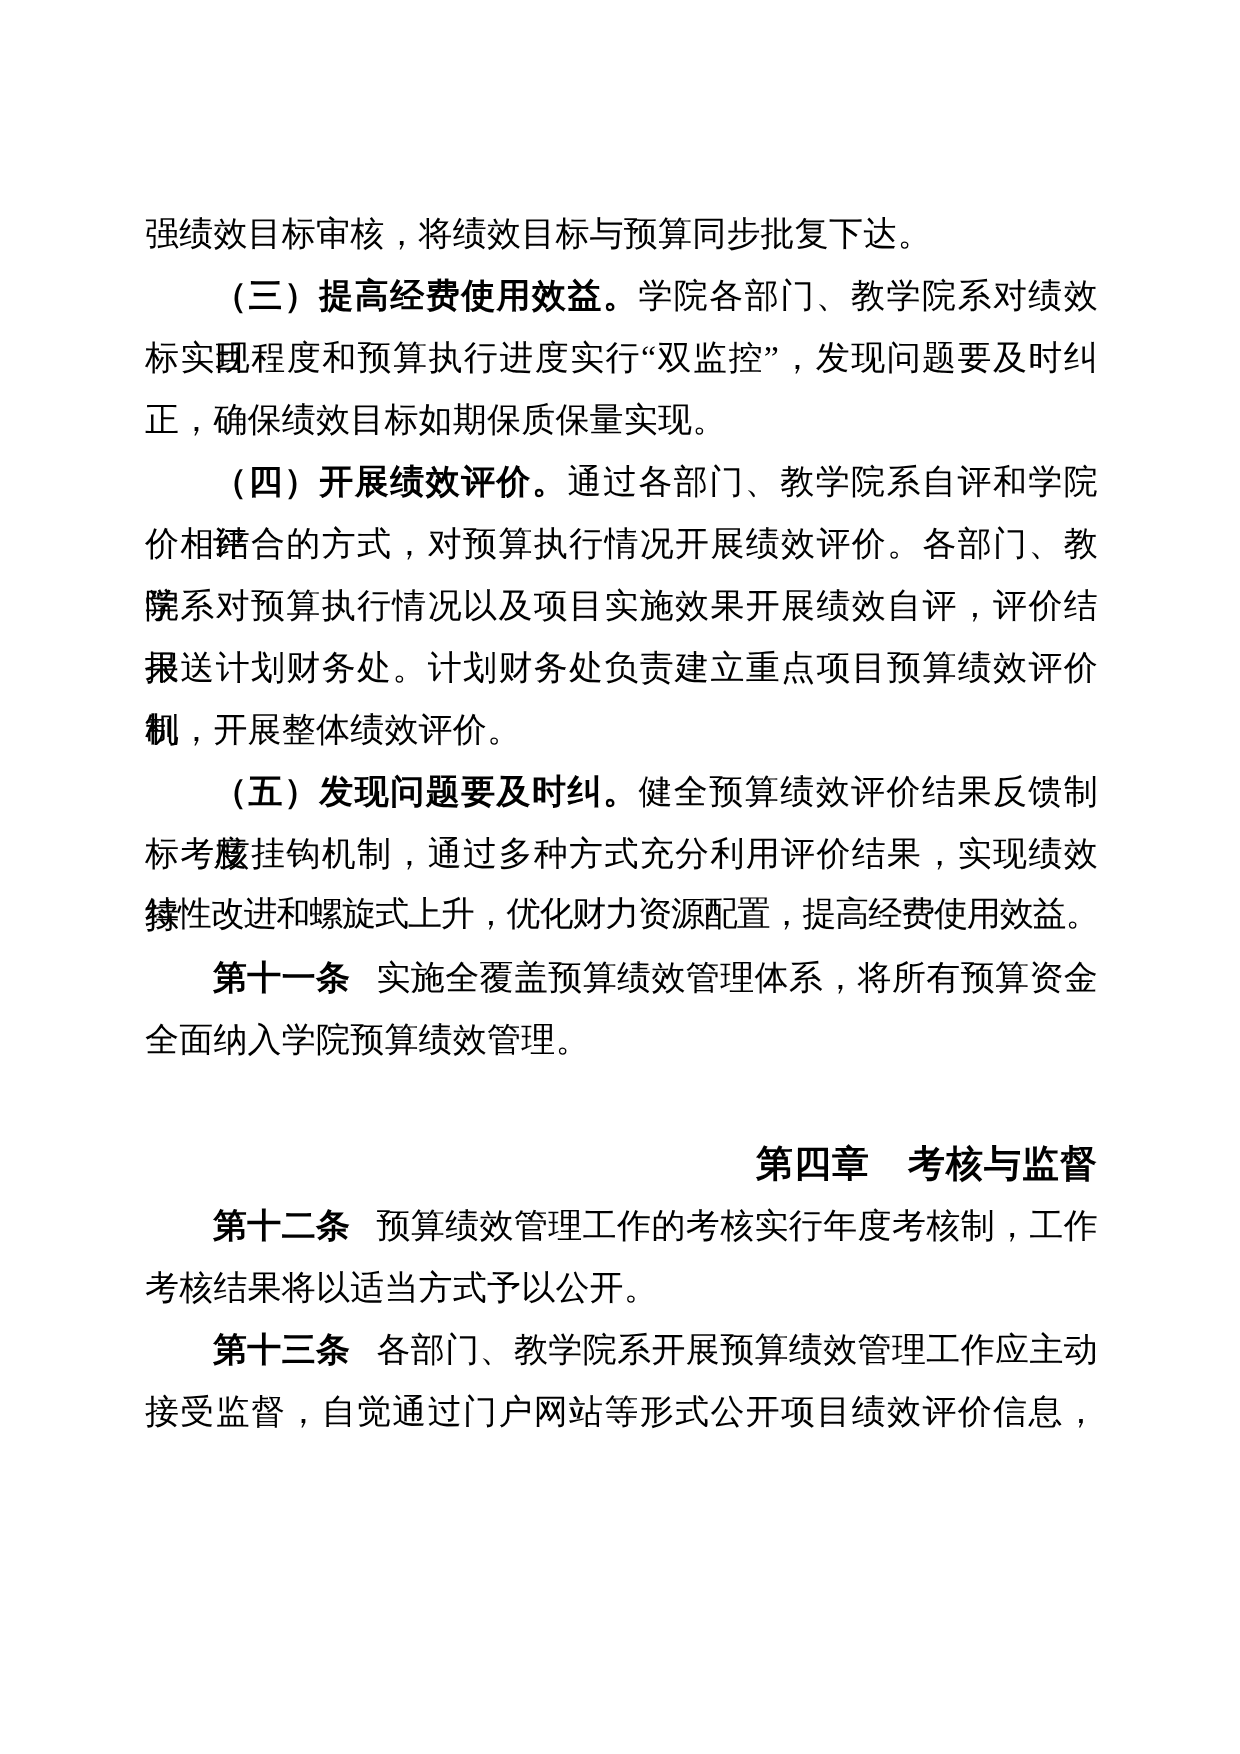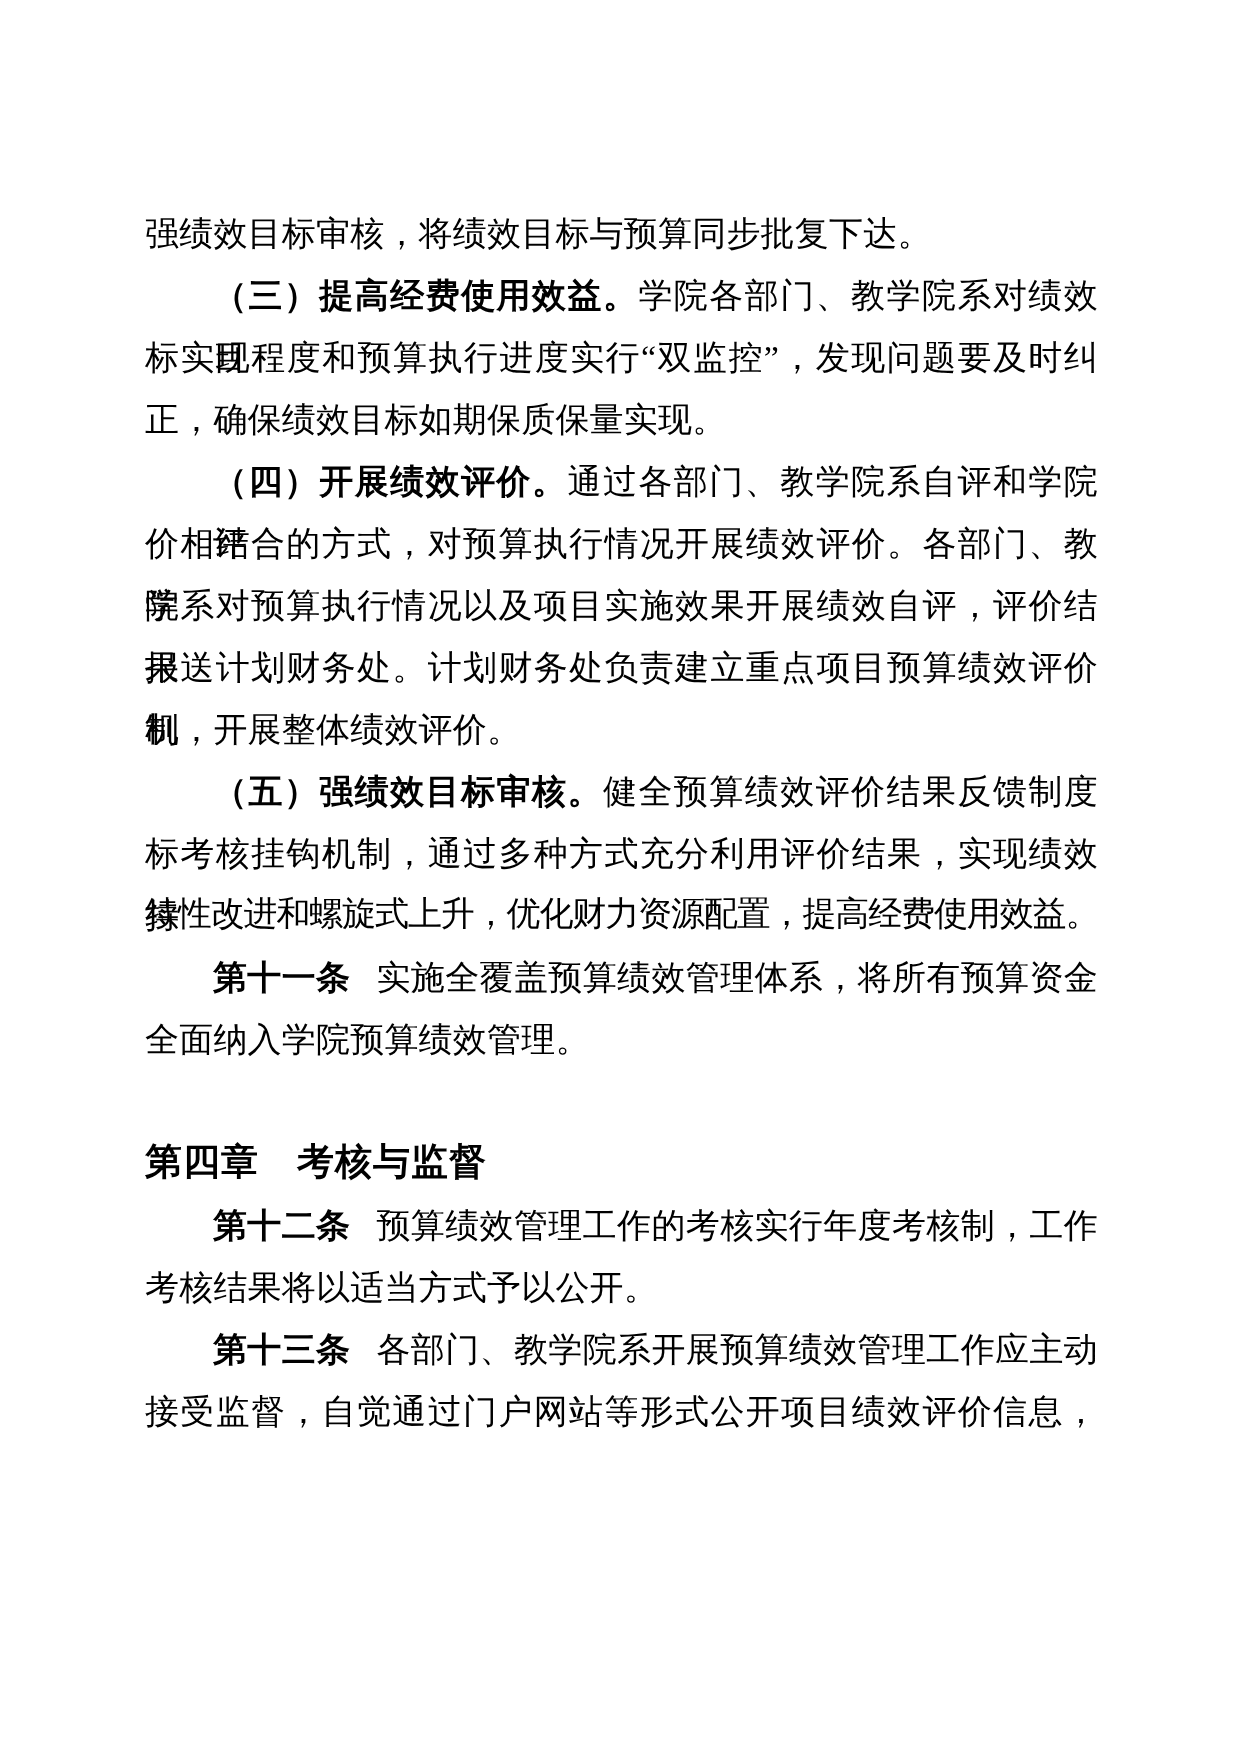--- a/index.html
+++ b/index.html
@@ -45,22 +45,22 @@
   .lead {
     font-weight: bold;
   }
   .article .lead {
     margin-right: 26px;
   }
   .chapter {
     height: 62px;
     line-height: 62px;
     margin: 62px 0 0 0;
-    text-align: left;
-    font-family: Liberation Mono, monospace;
+    text-align: right;
+    font-family: Liberation Sans, sans-serif;
     font-weight: bold;
     font-size: 37px;
     letter-spacing: 1px;
   }
   .footer {
     position: absolute;
     left: 158px;
     top: 1554px;
     font-size: 33px;
     line-height: 44px;
@@ -84,21 +84,21 @@
     <div class="line fill indent"><span class="lead">（三）提高经费使用效益。</span><span>学院各部门、教学院系对绩效目</span></div>
     <div class="line fill"><span>标实现程度和预算执行进度实行“双监控”，发现问题要及时纠</span></div>
     <div class="line"><span>正，确保绩效目标如期保质保量实现。</span></div>
 
     <div class="line fill indent"><span class="lead">（四）开展绩效评价。</span><span>通过各部门、教学院系自评和学院评</span></div>
     <div class="line fill"><span>价相结合的方式，对预算执行情况开展绩效评价。各部门、教学</span></div>
     <div class="line fill"><span>院系对预算执行情况以及项目实施效果开展绩效自评，评价结果</span></div>
     <div class="line fill"><span>报送计划财务处。计划财务处负责建立重点项目预算绩效评价机</span></div>
     <div class="line"><span>制，开展整体绩效评价。</span></div>
 
-    <div class="line fill indent"><span class="lead">（五）强绩效目标审核。</span><span>健全预算绩效评价结果反馈制度</span></div>
+    <div class="line fill indent"><span class="lead">（五）发现问题要及时纠。</span><span>健全预算绩效评价结果反馈制度</span></div>
     <div class="line fill"><span>标考核挂钩机制，通过多种方式充分利用评价结果，实现绩效持</span></div>
     <div class="line fill tighter"><span>续性改进和螺旋式上升，优化财力资源配置，提高经费使用效益。</span></div>
 
     <div class="line fill indent article"><span class="lead">第十一条</span><span>实施全覆盖预算绩效管理体系，将所有预算资金</span></div>
     <div class="line"><span>全面纳入学院预算绩效管理。</span></div>
 
     <h2 class="chapter">第四章　考核与监督</h2>
 
     <div class="line fill indent article"><span class="lead">第十二条</span><span>预算绩效管理工作的考核实行年度考核制，工作</span></div>
     <div class="line"><span>考核结果将以适当方式予以公开。</span></div>

